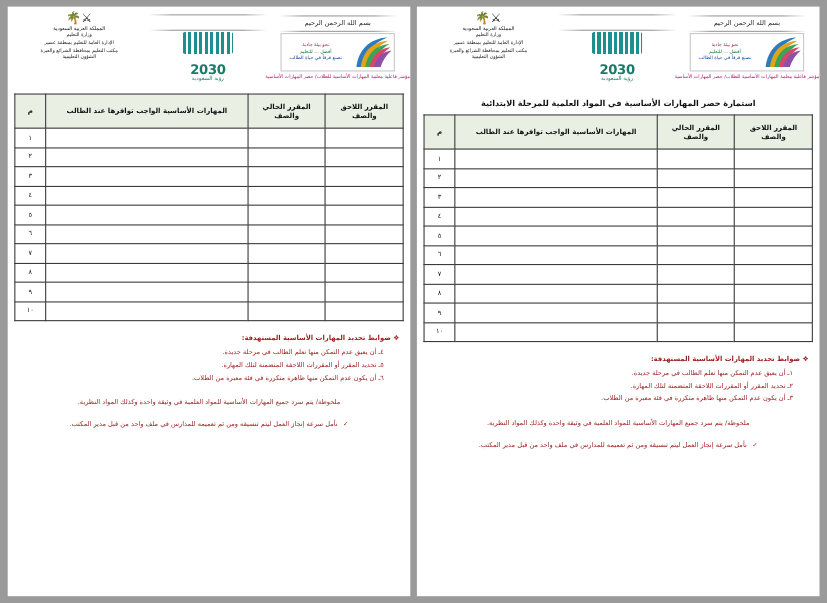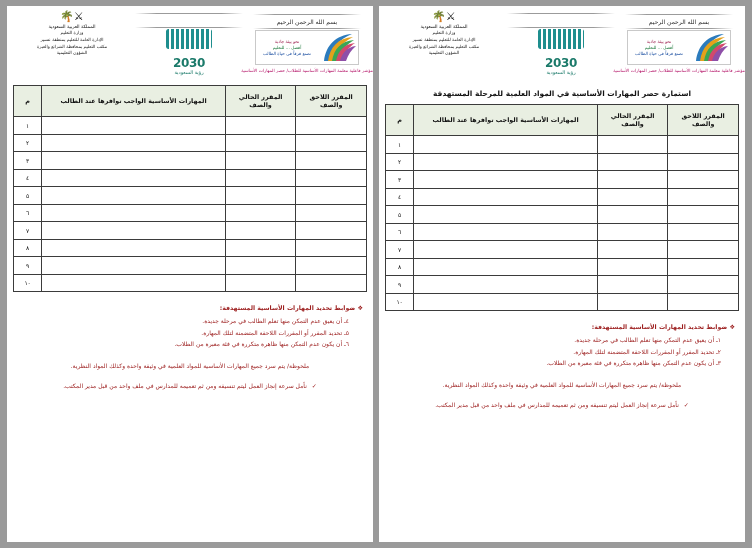--- a/index.html
+++ b/index.html
@@ -254,21 +254,21 @@
         <div class="emblem">⚔🌴</div>
         <div class="emblem-sub">المملكة العربية السعودية</div>
         <div class="minline">وزارة التعليم</div>
         <div class="minline">الإدارة العامة للتعليم بمنطقة عسير</div>
         <div class="minline">مكتب التعليم بمحافظة الشرائع والعبرة</div>
         <div class="minline">الشؤون التعليمية</div>
       </div>
     </div>
 
     <div class="title-wrap">
-      <div class="title">استمارة حصر المهارات الأساسية في المواد العلمية للمرحلة المستهدفة</div>
+      <div class="title">استمارة حصر المهارات الأساسية في المواد العلمية للمرحلة الابتدائية</div>
     </div>
 
     <table class="skills">
       <colgroup>
         <col class="c-next">
           <col class="c-cur">
           <col class="c-skill">
           <col class="c-no">
       </colgroup>
       <thead>

